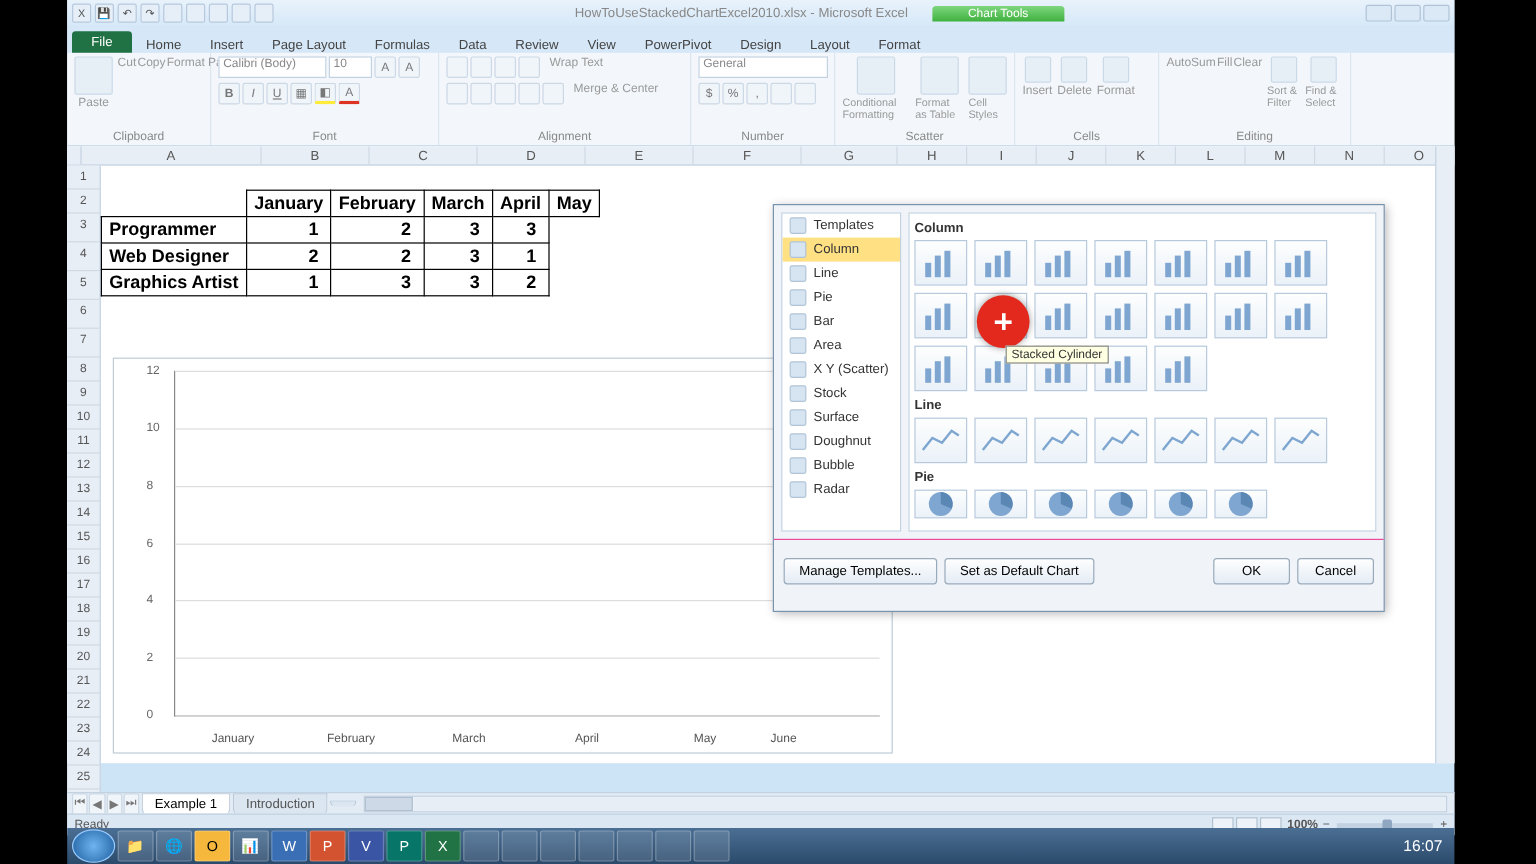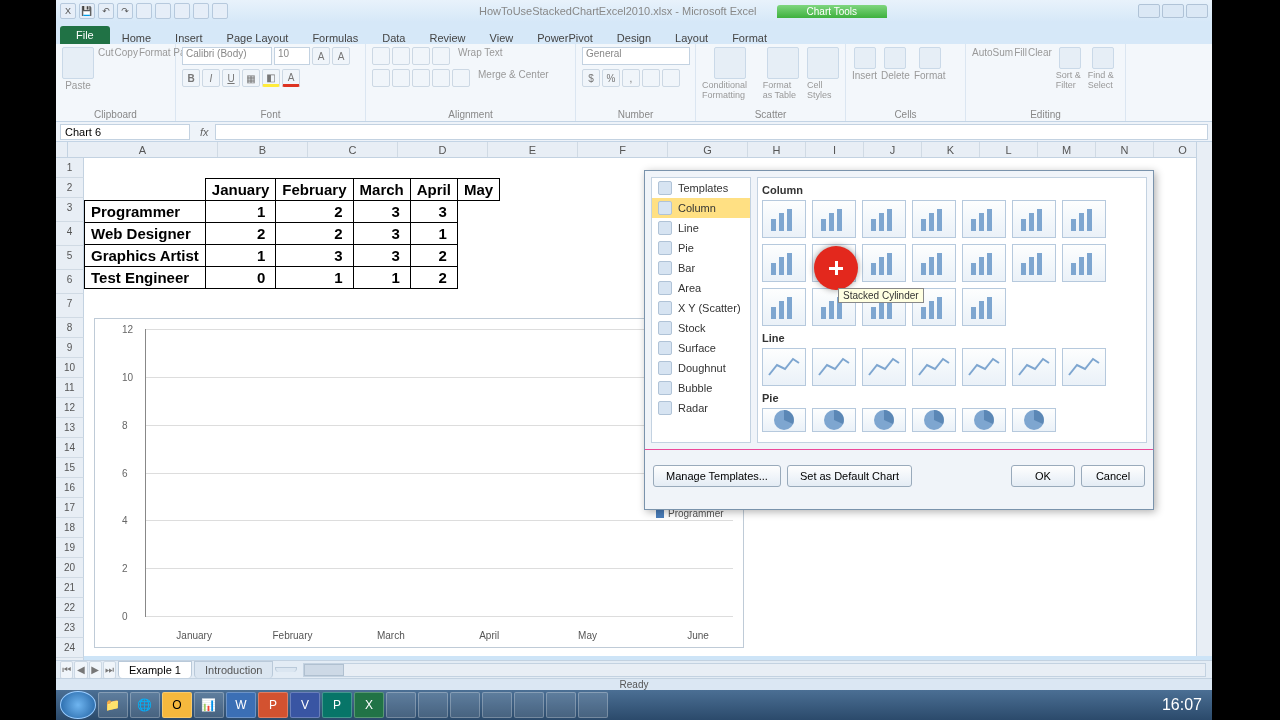--- a/index.html
+++ b/index.html
@@ -96,29 +96,29 @@
 .dlg-footer .spacer { flex: 1; }
 
 
 .sheettabs { position: absolute; bottom: 18px; left: 0; right: 0; height: 18px; background: #e3ecf5; border-top: 1px solid #c3d2e1; display: flex; align-items: center; font-size: 11px; }
 .stab { padding: 2px 10px; background: #fff; border: 1px solid #b9c9d9; border-bottom: none; margin-left: 2px; border-radius: 0 0 4px 4px; }
 .stab.inactive { background: #dbe6f1; color: #555; }
 .hscroll { flex:1; margin: 0 6px; height: 14px; background: #e8eef5; border: 1px solid #c3d2e1; position:relative;}
 .hscroll .thumb { position:absolute; left:0; width:40px; top:0; bottom:0; background:#cdd9e6; border:1px solid #b0c0d0;}
 
 
-.status { position: absolute; bottom: 0; left: 0; right: 0; height: 18px; background: #dbe7f3; border-top: 1px solid #c3d2e1; display: flex; align-items: center; font-size: 10px; color: #555; padding: 0 6px; flex-direction: column; }
+.status { position: absolute; bottom: 0; left: 0; right: 0; height: 18px; background: #dbe7f3; border-top: 1px solid #c3d2e1; display: flex; align-items: center; font-size: 10px; color: #555; padding: 0 6px; }
 .status .spacer { flex: 1; }
 .viewbtn { width:18px;height:14px;border:1px solid #b0c0d0;background:#eef3f9;margin:0 1px;}
 .zoom-slider { width: 80px; height: 4px; background: #c3d2e1; margin: 0 6px; position: relative; }
 .zoom-thumb { position: absolute; left: 38px; top: -3px; width: 8px; height: 10px; background: #8fa7c0; border-radius: 2px; }
 .win-taskbar { position: absolute; bottom: 0; left: 0; right: 0; height: 30px; background: linear-gradient(#4b6f94,#2b4a6b); display: flex; align-items: center; padding: 0 4px; gap: 2px; }
 .start { width: 36px; height: 28px; background: radial-gradient(circle,#6fb5f0,#1f5fa0); border-radius: 50%; border: 1px solid #9cf; }
 .tb-item { width: 30px; height: 26px; background: rgba(255,255,255,0.12); border: 1px solid rgba(255,255,255,0.25); border-radius: 2px; display:flex;align-items:center;justify-content:center;font-size:12px;}
-.clock { margin-left: auto; color: #fff; font-size: 16px; padding: 0 6px; text-align: center; line-height: 1.1; }
+.clock { margin-left: auto; color: #fff; font-size: 13px; padding: 0 6px; text-align: center; line-height: 1.1; }
 
 
 
 .vscroll { position:absolute; right:0; top:0; bottom:0; width:16px; background:#e8eef5; border-left:1px solid #c3d2e1;}
 
 </style>
 </head>
 <body>
 
 <div class="screen">
@@ -271,25 +271,20 @@
           </div>
         <div class="rbtn">
             <div class="ricon"></div>
             <span style="font-size:9px">Find &amp; Select</span>
           </div>
       </div>
       <div class="rgroup-label">Editing</div>
     </div>
   </div>
 
-  <div class="fbar">
-    <div class="namebox">Chart 6</div>
-    <div class="fx">fx</div>
-    <div class="formula"></div>
-  </div>
 
   <div class="grid-wrap">
     <div class="col-headers">
       <div class="corner"></div>
       <div id="colhdrs" style="display:flex;">
           <div class="colh" style="width: 150px;">A</div>
           <div class="colh" style="width: 90px;">B</div>
           <div class="colh" style="width: 90px;">C</div>
           <div class="colh" style="width: 90px;">D</div>
           <div class="colh" style="width: 90px;">E</div>
@@ -360,27 +355,20 @@
             <td class="num">3</td>
             <td class="num">1</td>
           </tr>
           <tr>
             <td class="rhdr">Graphics Artist</td>
             <td class="num">1</td>
             <td class="num">3</td>
             <td class="num">3</td>
             <td class="num">2</td>
           </tr>
-          <tr>
-            <td class="rhdr">Test Engineer</td>
-            <td class="num">0</td>
-            <td class="num">1</td>
-            <td class="num">1</td>
-            <td class="num">2</td>
-          </tr>
         </tbody>
     </table>
 
     <div class="chartbox">
       <div class="plot" id="plot">
           <div class="gridline" style="top: 100%;"></div>
           <div class="ytick" style="top: 100%;">0</div>
           <div class="gridline" style="top: 83.3333%;"></div>
           <div class="ytick" style="top: 83.3333%;">2</div>
           <div class="gridline" style="top: 66.6667%;"></div>
@@ -431,21 +419,21 @@
               <div class="seg s3" style="height: 16.6667%;"></div>
             </div>
           </div>
         </div>
       <div id="xlabels"></div>
     <div class="xlabel" style="left: 99.1667px;">January</div>
         <div class="xlabel" style="left: 197.5px;">February</div>
         <div class="xlabel" style="left: 295.833px;">March</div>
         <div class="xlabel" style="left: 394.167px;">April</div>
         <div class="xlabel" style="left: 492.5px;">May</div>
-        <div class="xlabel" style="left: 603px;">June</div>
+        <div class="xlabel" style="left: 558px;">June</div>
       </div>
     <div class="legend-item">
       <div class="legend-sw"></div>
       <span>Programmer</span>
     </div>
 
     <div class="vscroll"></div>
   </div>
 
   <div class="dialog">

